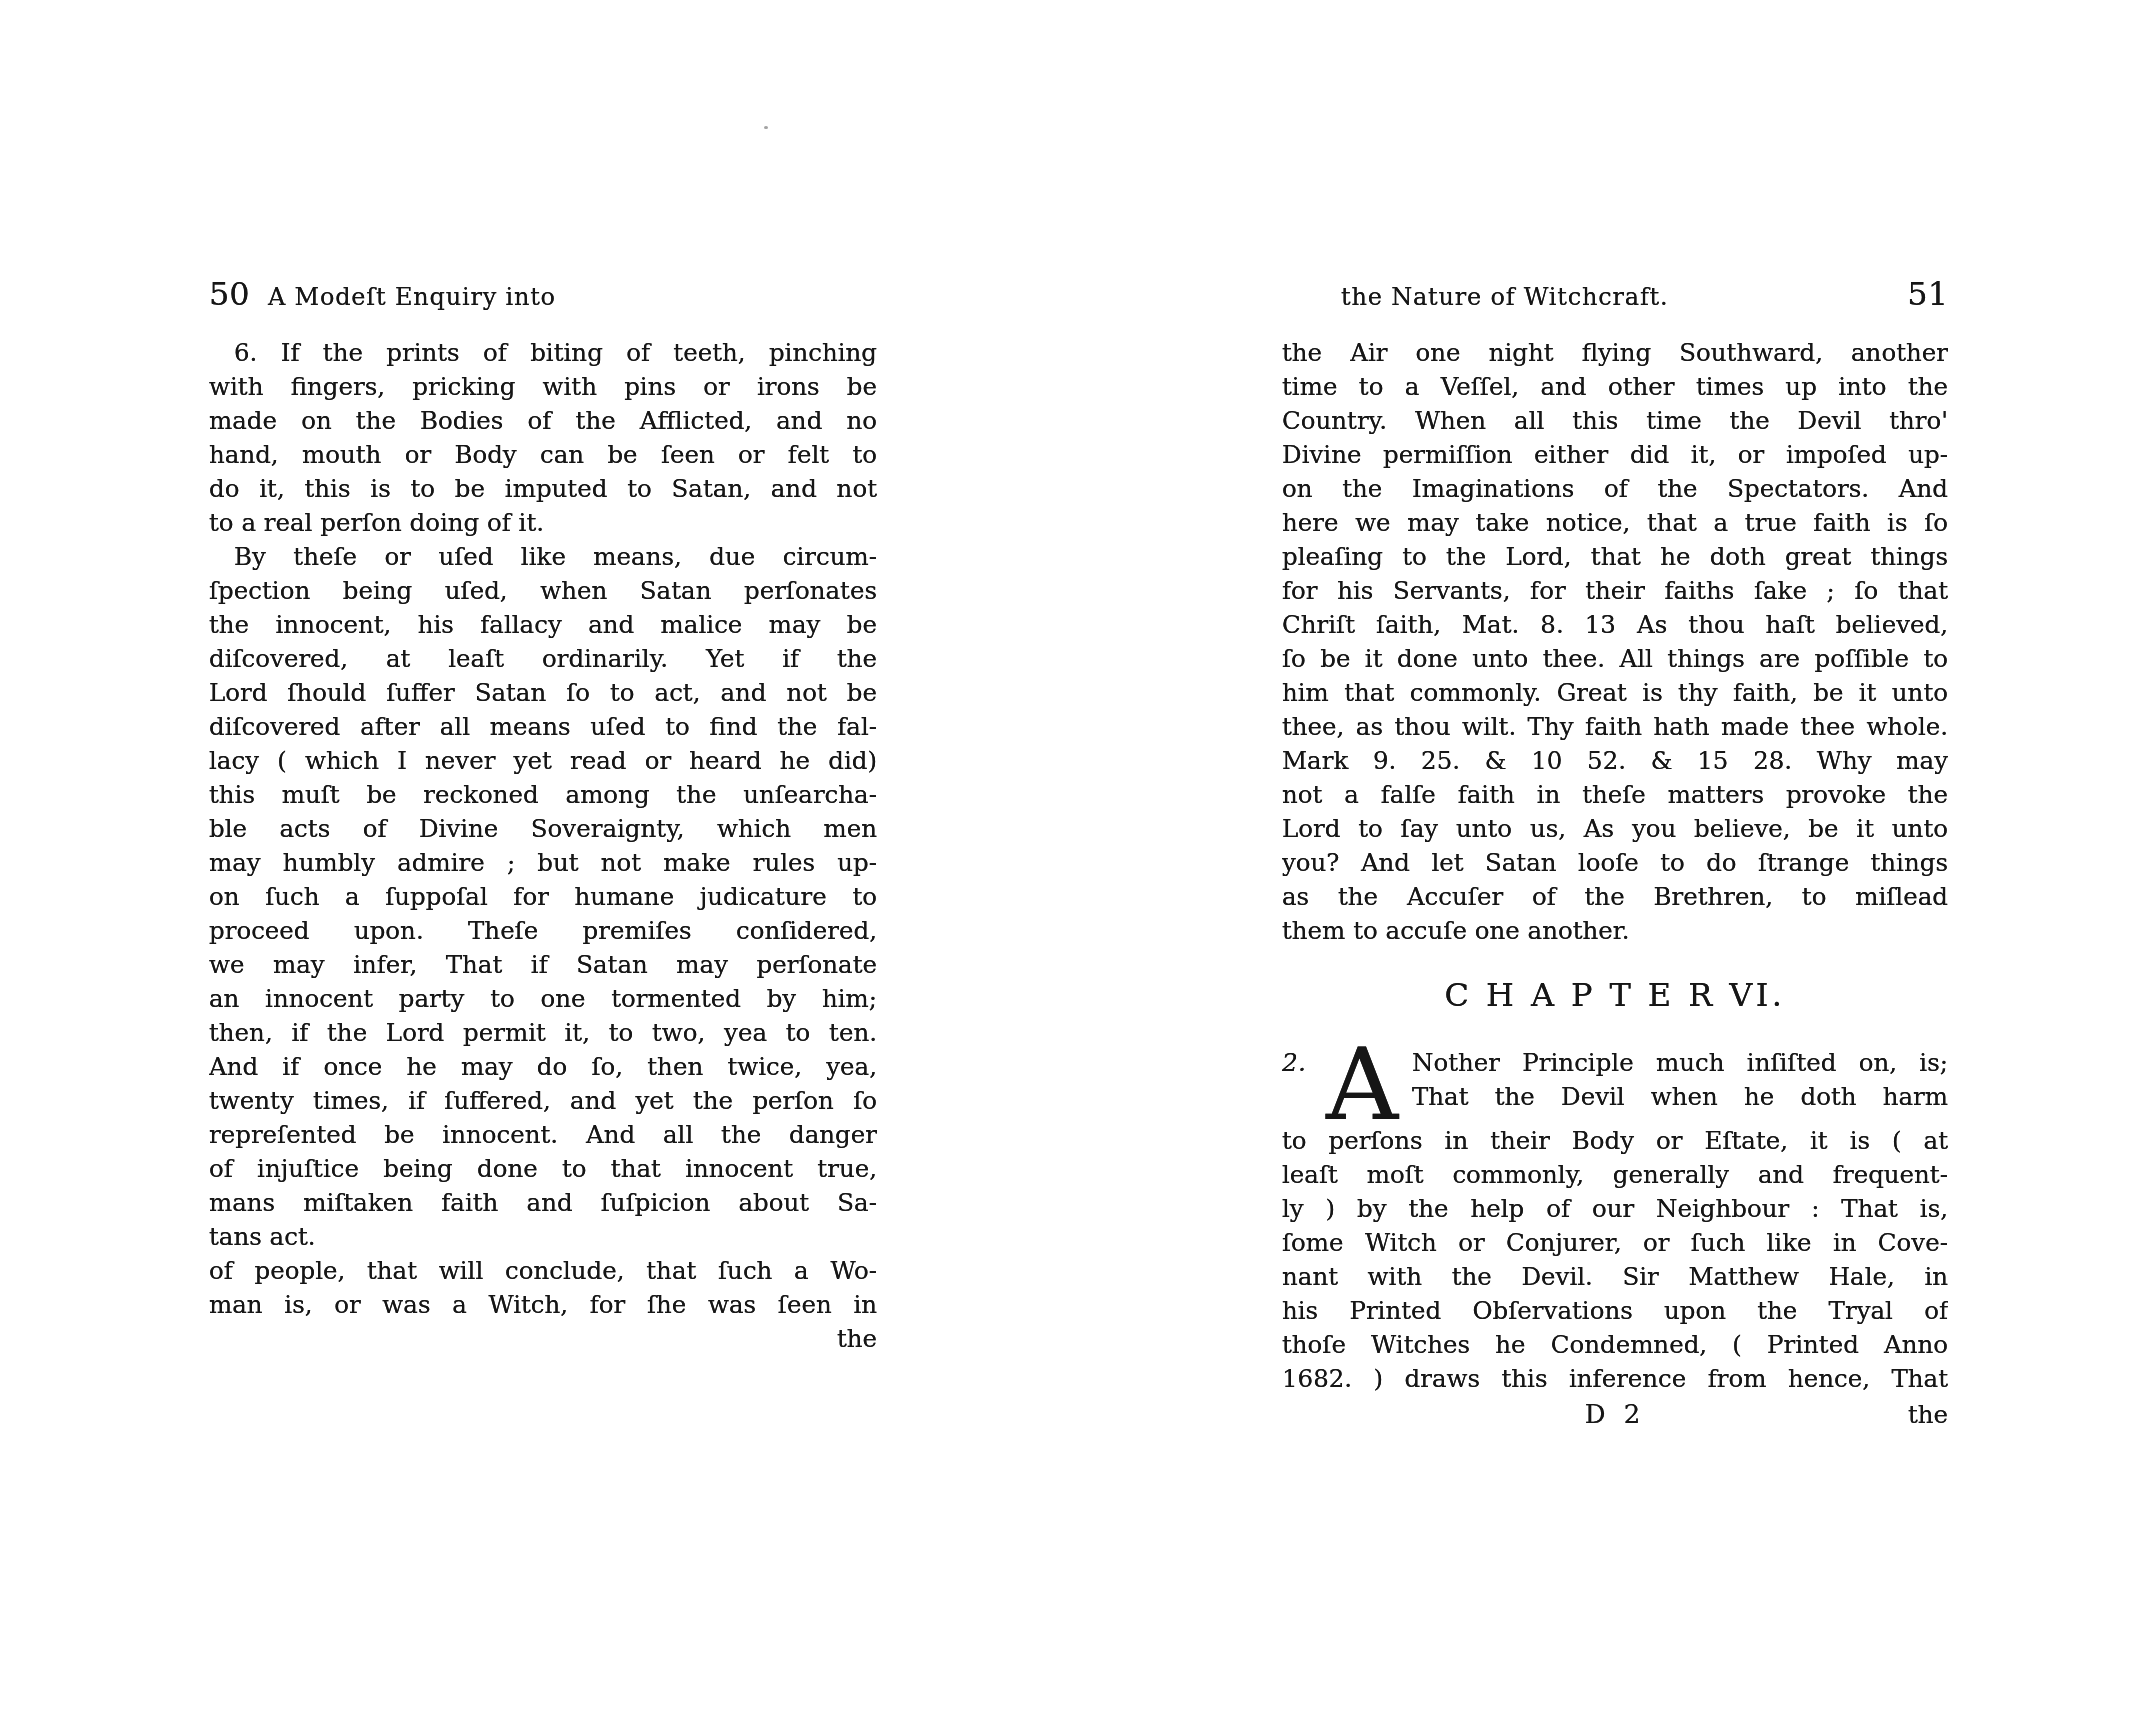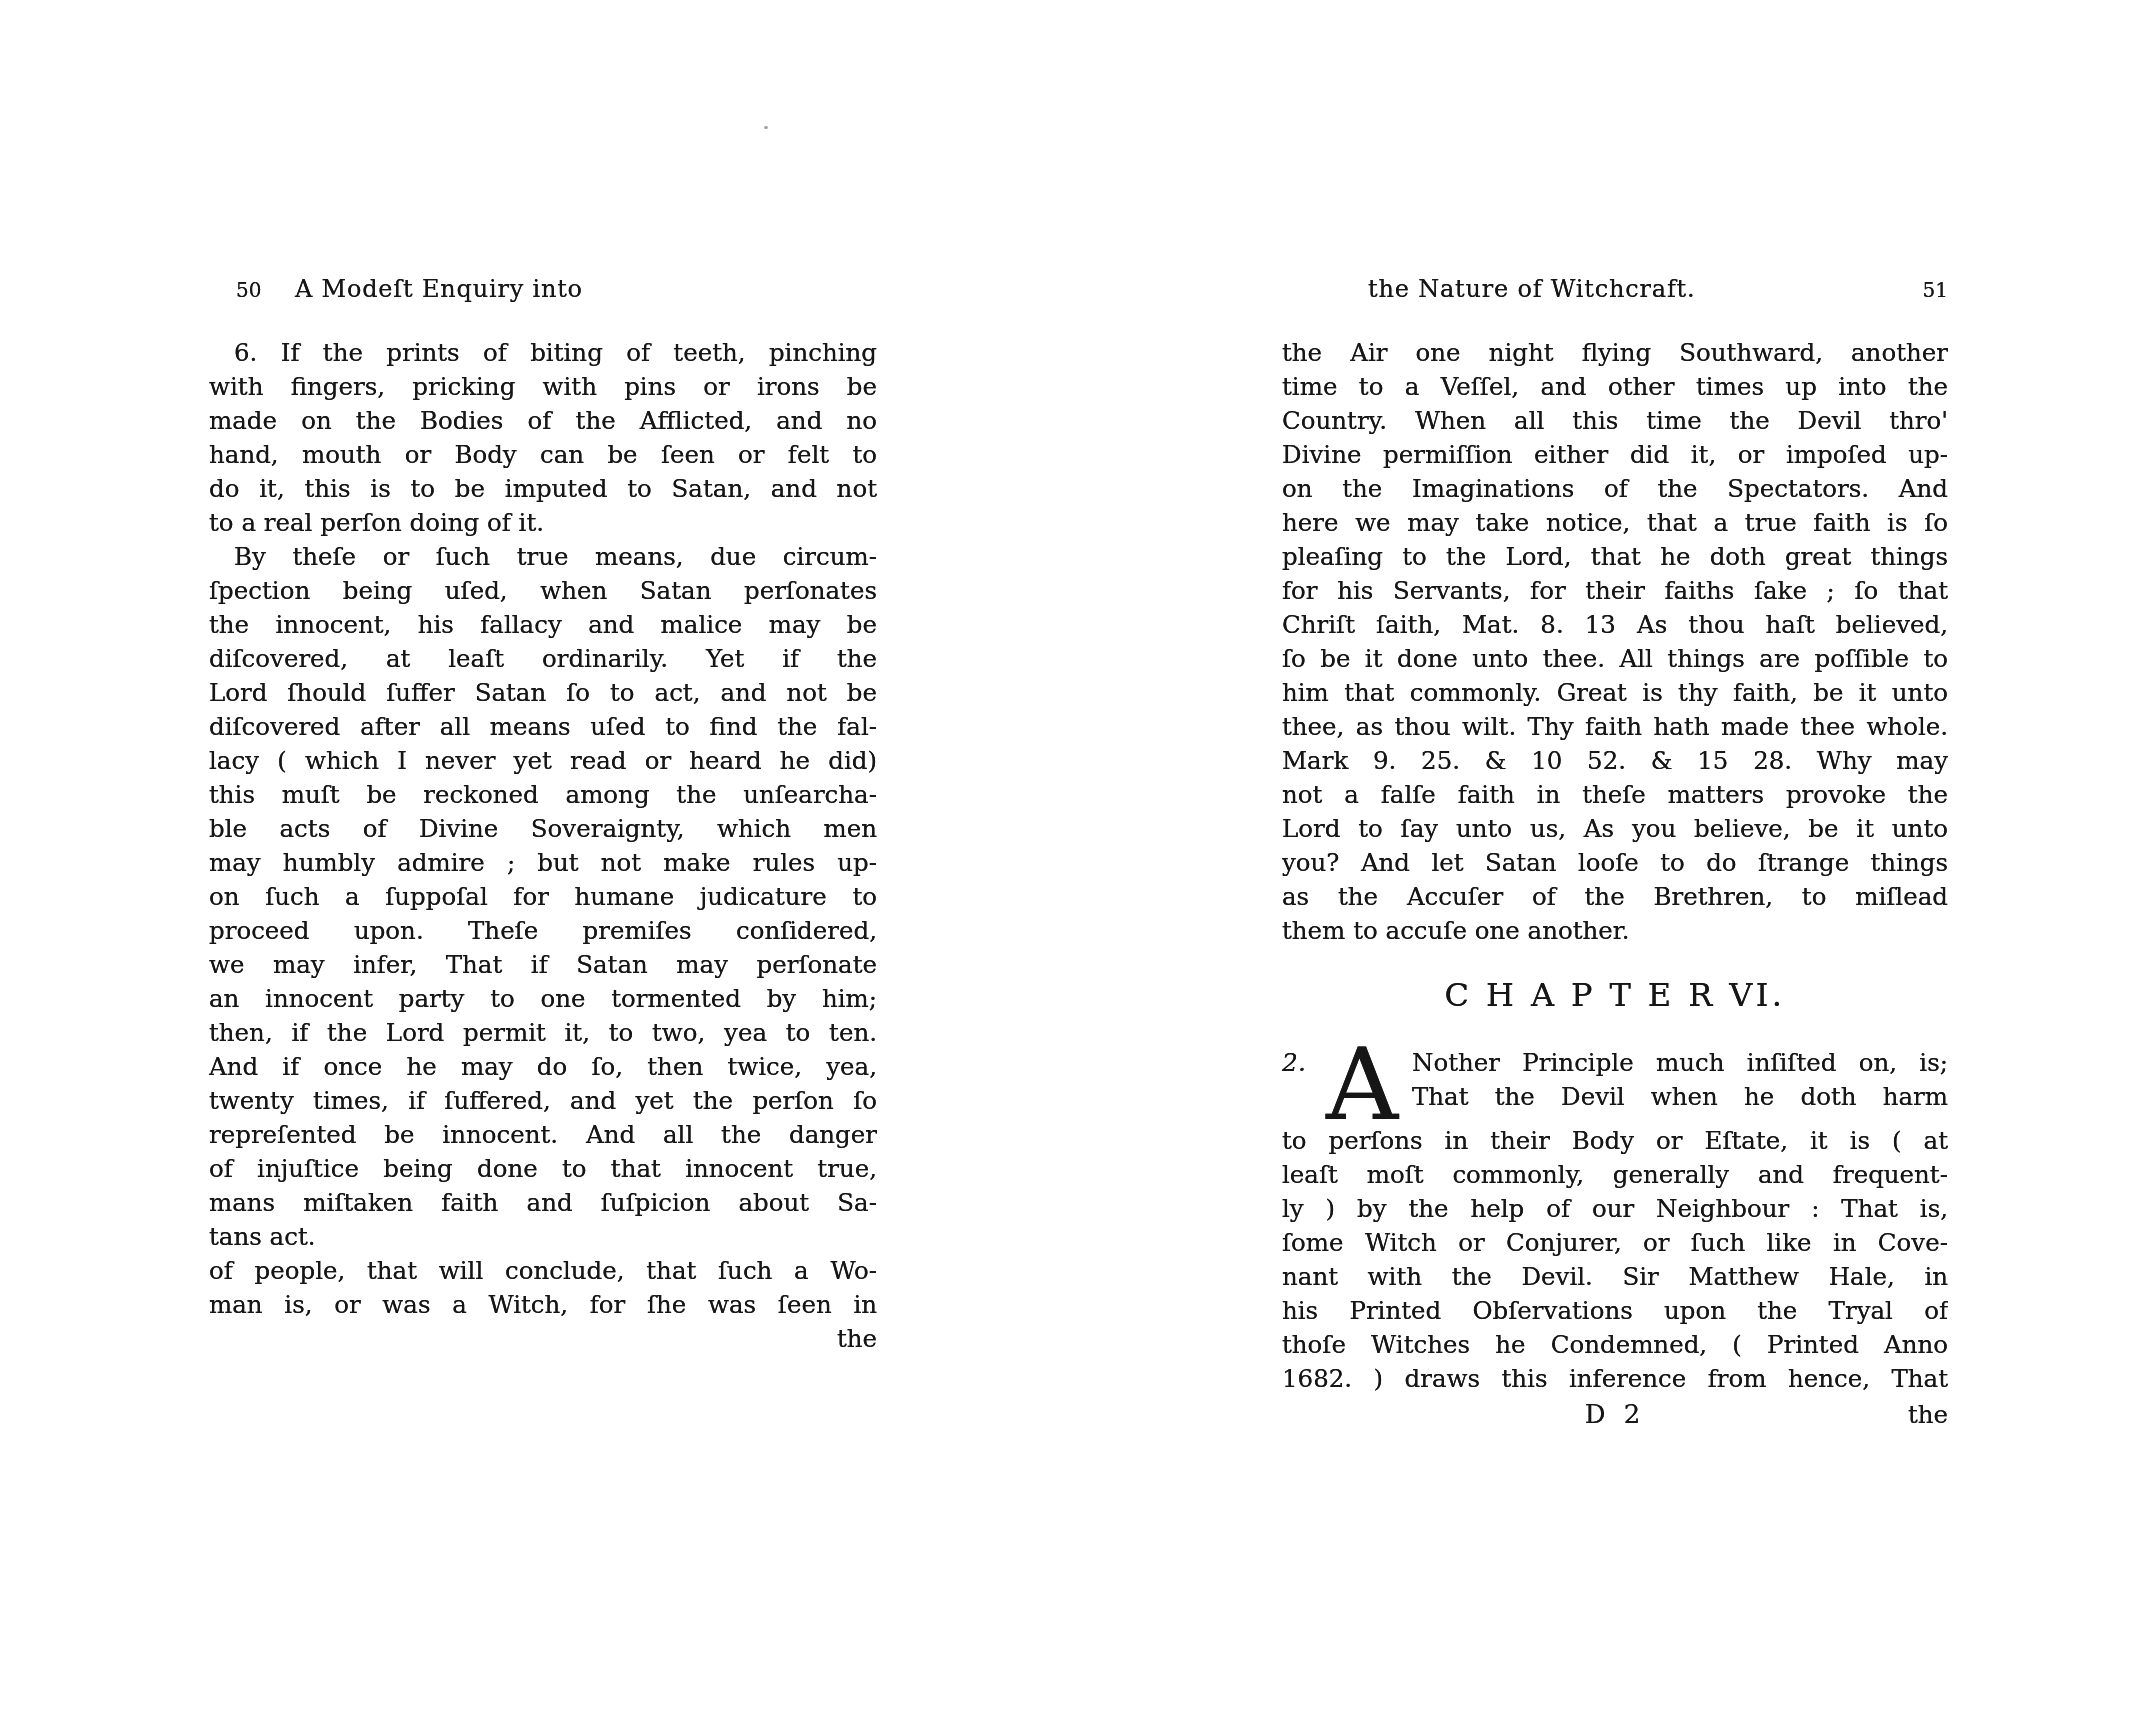--- a/index.html
+++ b/index.html
@@ -23,21 +23,21 @@
     margin-bottom: 18.6px;
     height: 42px;
   }
   .running-title {
     flex: 1;
     text-align: left;
     font-size: 24px;
     font-weight: normal;
     letter-spacing: 0.8px;
   }
-  .pagenum { width: 59px; font-size: 20px; margin-left: 27px; }
+  .pagenum { width: 59px; font-size: 32px; }
   .col-left  .pagenum { text-align: left; }
   .col-right .pagenum { text-align: right; }
 
   .body-text { width: 100%; }
   .tline {
     font-size: 24.5px;
     line-height: 34px;
     height: 34px;
     overflow: hidden;
     text-align: justify;
@@ -107,21 +107,21 @@
       <span class="running-title">A Modeſt Enquiry into</span>
       <span class="pagenum"></span>
     </header>
     <div class="body-text">
         <div class="tline indent"><span>6. If the prints of biting of teeth, pinching</span></div>
         <div class="tline"><span>with fingers, pricking with pins or irons be</span></div>
         <div class="tline"><span>made on the Bodies of the Afflicted, and no</span></div>
         <div class="tline"><span>hand, mouth or Body can be ſeen or felt to</span></div>
         <div class="tline"><span>do it, this is to be imputed to Satan, and not</span></div>
         <div class="tline last"><span>to a real perſon doing of it.</span></div>
-        <div class="tline indent"><span>By theſe or ſuch true means, due circum-</span></div>
+        <div class="tline indent"><span>By theſe or uſed like means, due circum-</span></div>
         <div class="tline"><span>ſpection being uſed, when Satan perſonates</span></div>
         <div class="tline"><span>the innocent, his fallacy and malice may be</span></div>
         <div class="tline"><span>diſcovered, at leaſt ordinarily.  Yet if the</span></div>
         <div class="tline"><span>Lord ſhould ſuffer Satan ſo to act, and not be</span></div>
         <div class="tline"><span>diſcovered after all means uſed to find the fal-</span></div>
         <div class="tline"><span>lacy ( which I never yet read or heard he did)</span></div>
         <div class="tline"><span>this muſt be reckoned among the unſearcha-</span></div>
         <div class="tline"><span>ble acts of Divine Soveraignty, which men</span></div>
         <div class="tline"><span>may humbly admire ; but not make rules up-</span></div>
         <div class="tline"><span>on ſuch a ſuppoſal for humane judicature to</span></div>

